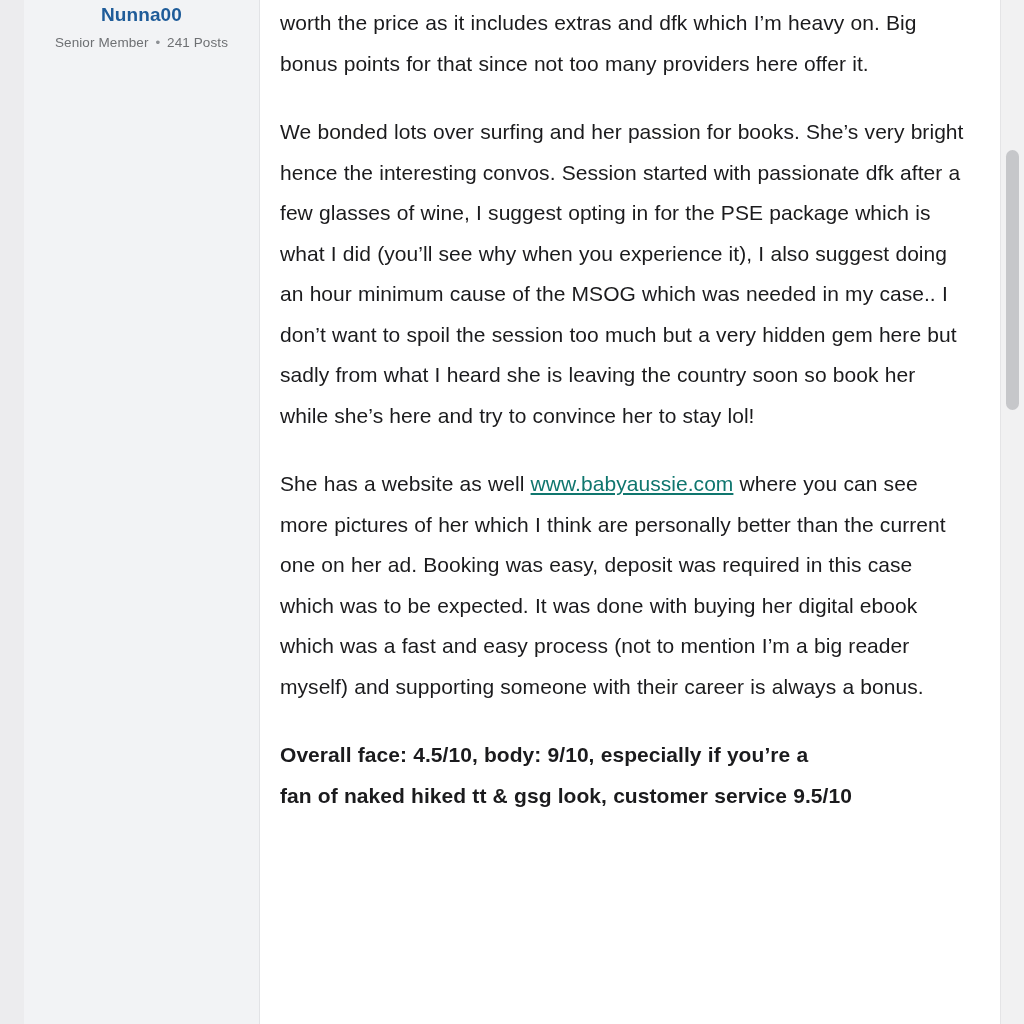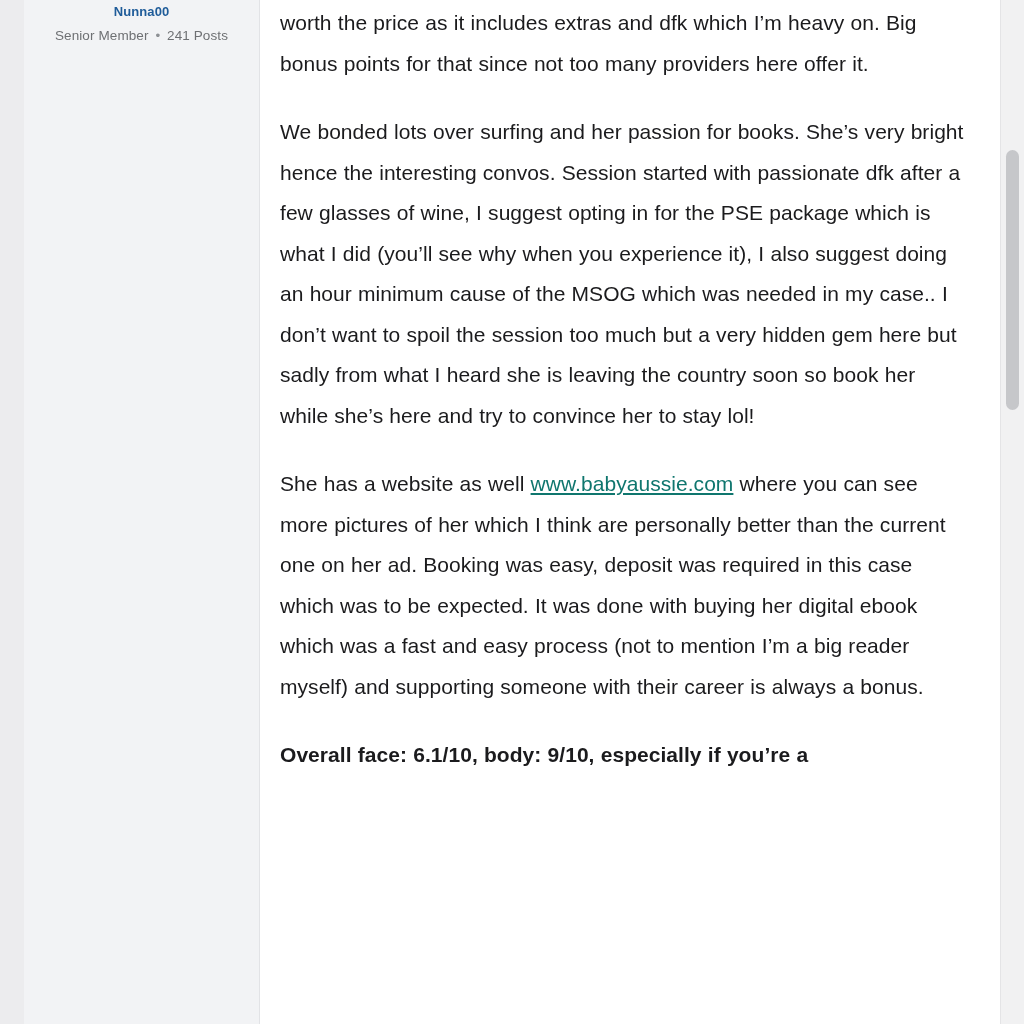--- a/index.html
+++ b/index.html
@@ -48,21 +48,21 @@
     background: #f2f3f5;
     border-right: 1px solid #e2e3e6;
     box-sizing: border-box;
     padding: 0 10px;
     text-align: center;
     position: relative;
   }
 
   .author-name {
     margin-top: 4px;
-    font-size: 13px;
+    font-size: 19px;
     font-weight: bold;
     color: #1f5c99;
     letter-spacing: 0.1px;
     cursor: pointer;
     text-decoration: none;
     display: block;
   }
 
   .author-meta {
     margin-top: 9px;
@@ -153,22 +153,23 @@
 
     <div class="message-col">
       <div class="msg-body">
 
         <p class="first">worth the price as it includes extras and dfk which I’m heavy on. Big bonus points for that since not too many providers here offer it.</p>
 
         <p>We bonded lots over surfing and her passion for books. She’s very bright hence the interesting convos. Session started with passionate dfk after a few glasses of wine, I suggest opting in for the PSE package which is what I did (you’ll see why when you experience it), I also suggest doing an hour minimum cause of the MSOG which was needed in my case.. I don’t want to spoil the session too much but a very hidden gem here but sadly from what I heard she is leaving the country soon so book her while she’s here and try to convince her to stay lol!</p>
 
         <p><span>She has a website as well </span><a class="inline-link">www.babyaussie.com</a><span> where you can see more pictures of her which I think are personally better than the current one on her ad. Booking was easy, deposit was required in this case which was to be expected. It was done with buying her digital ebook which was a fast and easy process (not to mention I’m a big reader myself) and supporting someone with their career is always a bonus.</span></p>
 
-        <p class="bold-line">Overall face: 6.1/10, body: 9/10, especially if you’re a</p>
+        <p class="bold-line">Overall face: 4.5/10, body: 9/10, especially if you’re a</p>
 
+        <p class="bold-line">fan of naked hiked tt &amp; gsg look, customer service 9.5/10</p>
 
       </div>
     </div>
   </div>
 
   <div class="scroll-rail">
     <div class="scroll-thumb"></div>
   </div>
 
 </div>

